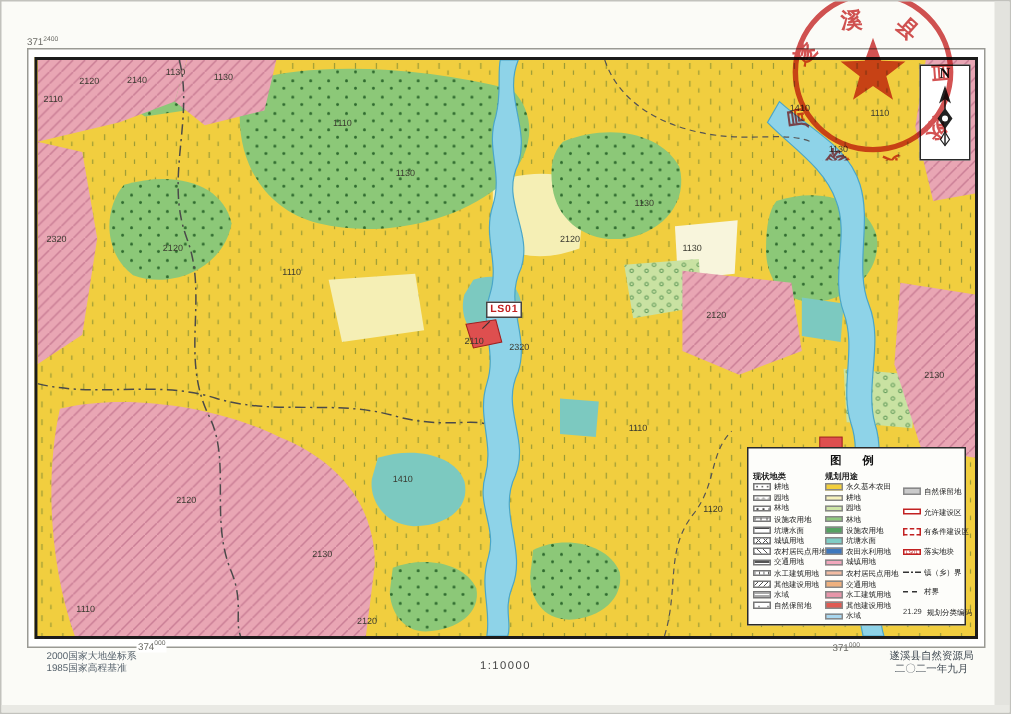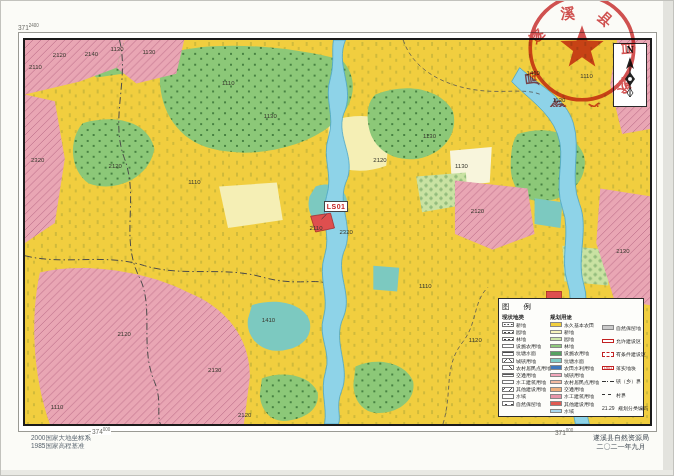--- a/index.html
+++ b/index.html
@@ -28,21 +28,21 @@
 
   .north-box{position:absolute;top:3px;right:3px;width:32px;height:62px;background:#fff;
              border:1px solid #2a2a2a;text-align:center;z-index:5;}
   .north-n{font-family:"Liberation Serif",serif;font-weight:bold;font-size:10px;color:#111;line-height:12px;}
 
   .stamp{position:absolute;right:32px;top:-12px;width:118px;height:118px;z-index:9;
          mix-blend-mode:multiply;opacity:0.85;pointer-events:none;}
 
   .legend{position:absolute;right:6px;bottom:7px;width:146px;height:119px;background:#fdfdfa;
           border:1px solid #2a2a2a;z-index:6;padding:2px 3px;box-sizing:border-box;}
-  .lg-title{text-align:left;font-weight:normal;font-size:7.5px;letter-spacing:6px;color:#111;margin:1px 0 2px 0;}
+  .lg-title{text-align:center;font-weight:bold;font-size:7.5px;letter-spacing:6px;color:#111;margin:1px 0 2px 0;}
   .lg-cols{display:flex;gap:3px;}
   .lg-col{display:flex;flex-direction:column;}
   .lg-col:nth-child(1){width:45px;}
   .lg-col:nth-child(2){width:52px;}
   .lg-col:nth-child(3){width:42px;}
   .lg-head{font-size:5.5px;font-weight:bold;color:#222;height:7px;white-space:nowrap;}
   .lg-row{display:flex;align-items:center;gap:2px;height:7.2px;}
   .lg-col:nth-child(3) .lg-row{height:13.4px;}
   .lg-label{font-size:5px;color:#222;white-space:nowrap;}
   .sw{display:inline-block;width:12px;height:4.5px;border:0.5px solid #777;background:#fff;flex:none;box-sizing:border-box;}
@@ -347,17 +347,18 @@
       </defs>
     <text font-size="14" font-family="Liberation Serif, serif" font-weight="bold" fill="#cc3333" letter-spacing="19">
       <textPath href="#stamparc" startOffset="2">遂溪县自然资源局</textPath>
     </text>
   </svg>
 
   <div class="footer-datum">
     <div>2000国家大地坐标系</div>
     <div>1985国家高程基准</div>
   </div>
+  <div class="footer-scale">1:10000</div>
   <div class="footer-agency">
     <div>遂溪县自然资源局</div>
     <div>二〇二一年九月</div>
   </div>
 </div>
 
 </body></html>

